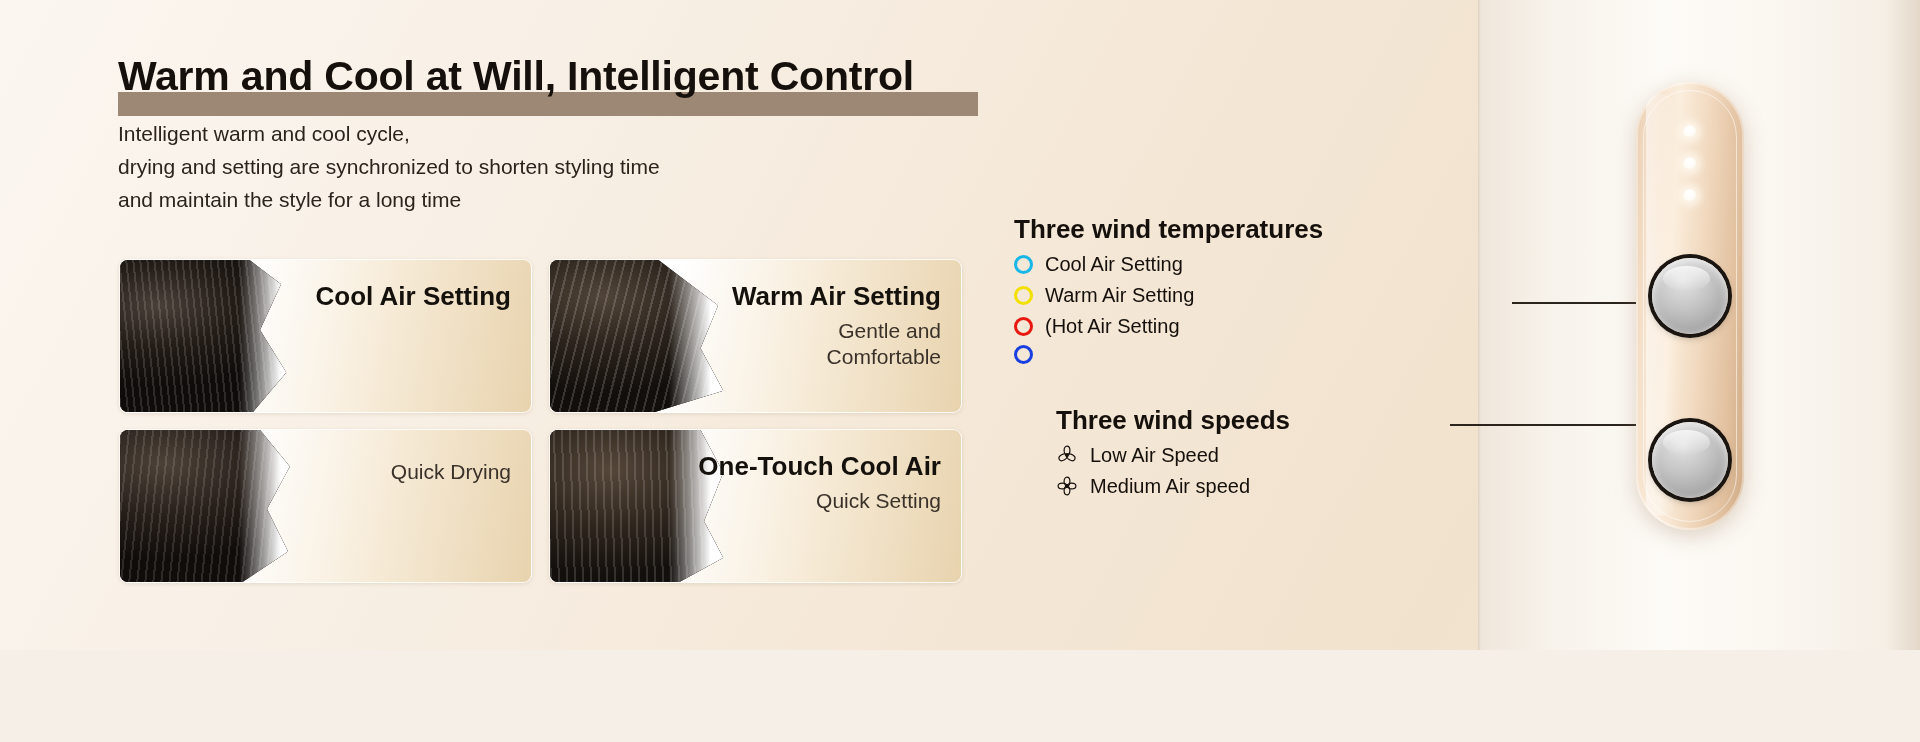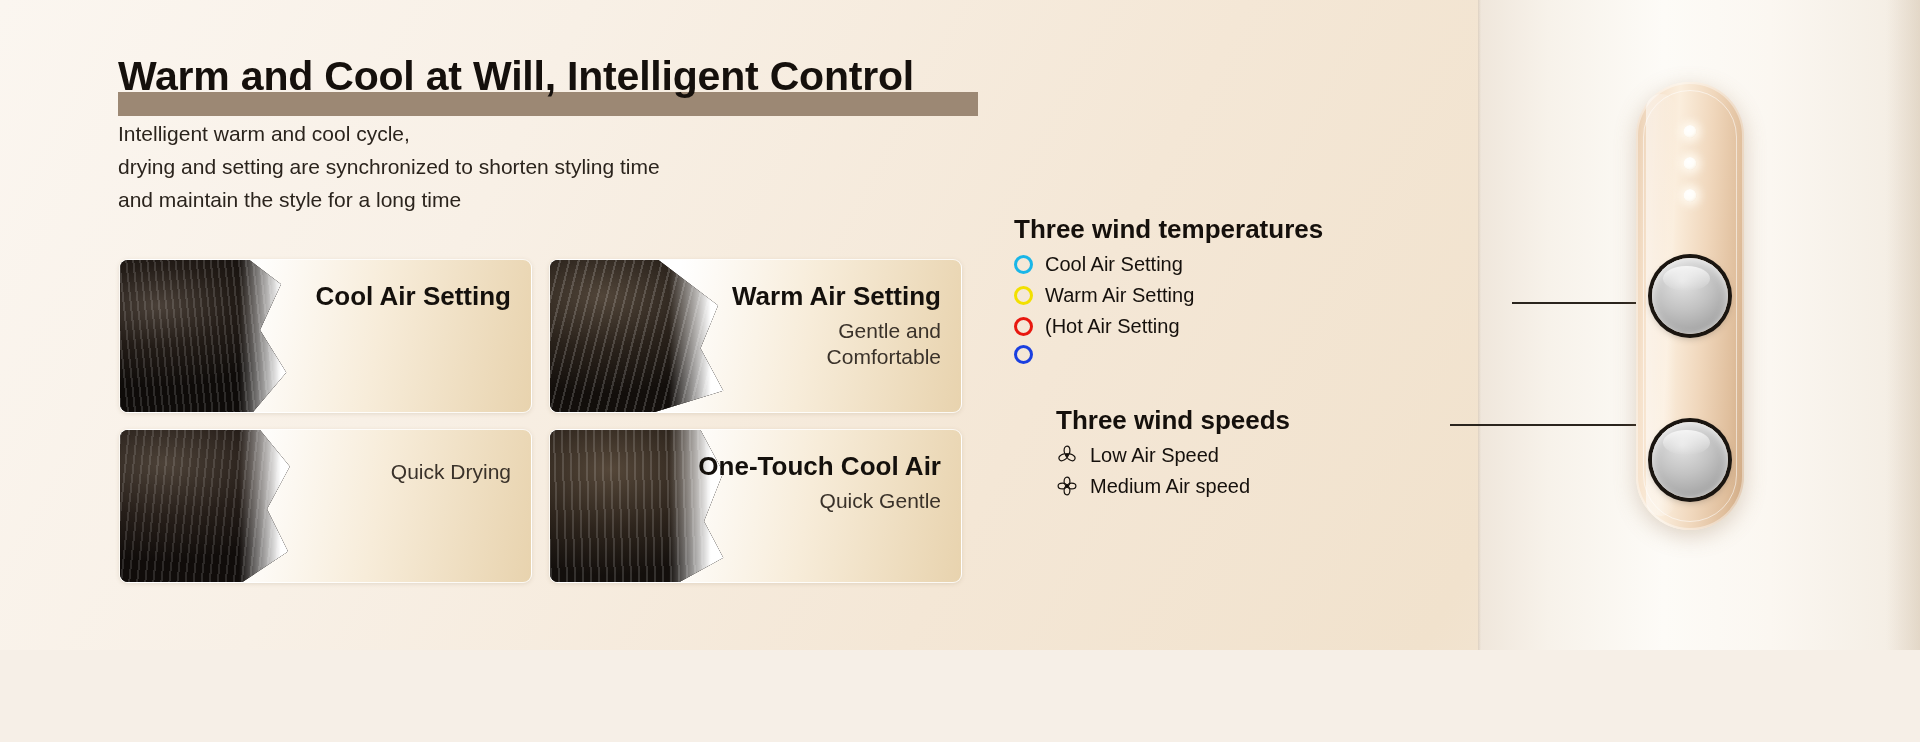--- a/index.html
+++ b/index.html
@@ -160,21 +160,21 @@
           <div class="card-sub">Quick Drying</div>
         </div>
       </div>
 
       <div class="card">
         <div class="card-photo">
           <div class="hair hair-4"></div>
         </div>
         <div class="card-text">
           <div class="card-title">One-Touch Cool Air</div>
-          <div class="card-sub">Quick Gentle</div>
+          <div class="card-sub">Quick Setting</div>
         </div>
       </div>
 
     </div>
   </div>
 
   <div class="legend">
     <div class="legend-head">Three wind temperatures</div>
 
     <div class="legend-row">

